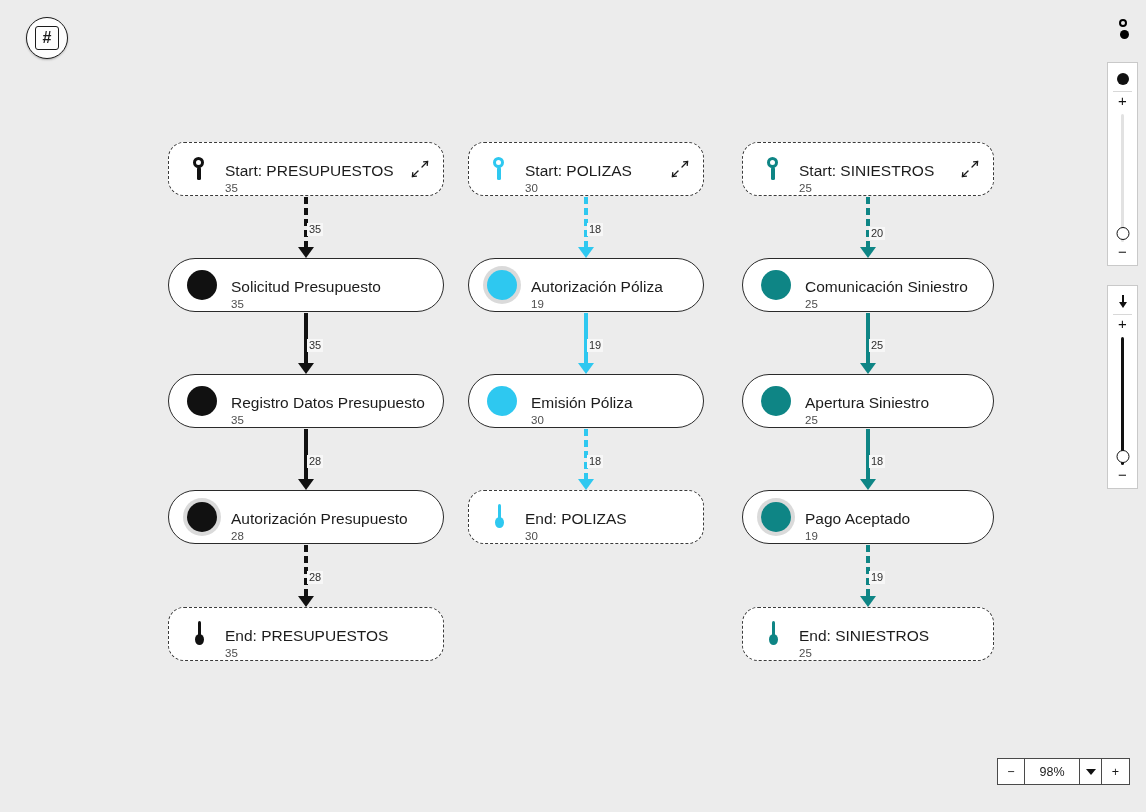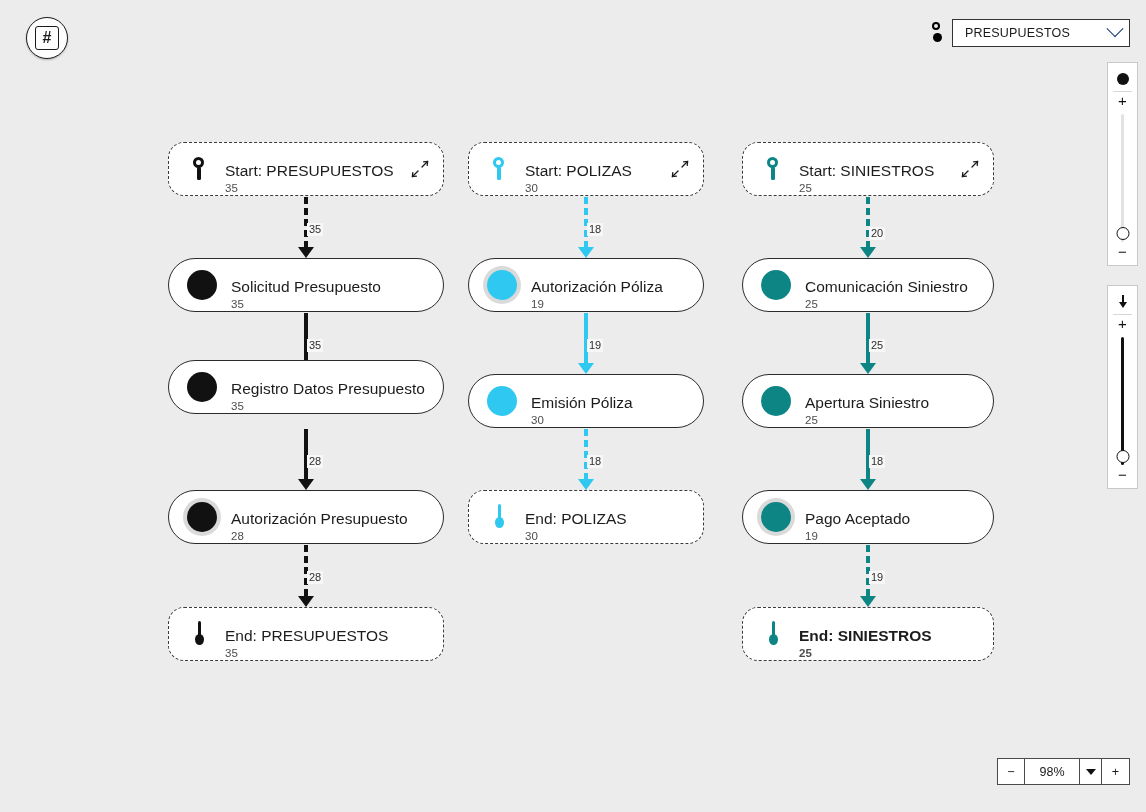--- a/index.html
+++ b/index.html
@@ -354,24 +354,20 @@
 
 <div id="logo-button">
   <div class="glyph-box">#</div>
 </div>
 
 <div id="process-selector-wrap">
   <span class="pin-icon" id="selector-pin">
     <span class="head"></span>
       <span class="ball"></span>
   </span>
-  <div id="process-selector">
-    <span>PRESUPUESTOS</span>
-    <span class="chev"></span>
-  </div>
 </div>
 
 <div class="slider-panel" id="slider-panel-node">
   <div class="slider-top-icon">
       <span class="dot-icon"></span>
     </div>
   <div class="slider-divider"></div>
   <div class="slider-sign">+</div>
   <div class="slider-track">
     <div class="rail"></div>
@@ -439,21 +435,21 @@
     </div>
     <div class="node activity" style="left: 168px; top: 258px; width: 276px;">
       <div class="node-marker" style="margin-left: 0px;">
         <div class="node-circle" style="background: rgb(17, 17, 17); box-shadow: none;"></div>
       </div>
       <div class="node-text">
         <div class="node-label">Solicitud Presupuesto</div>
         <div class="node-count">35</div>
       </div>
     </div>
-    <div class="node activity" style="left: 168px; top: 360px; width: 276px;">
+    <div class="node activity" style="left: 168px; top: 374px; width: 276px;">
       <div class="node-marker" style="margin-left: 0px;">
         <div class="node-circle" style="background: rgb(17, 17, 17); box-shadow: none;"></div>
       </div>
       <div class="node-text">
         <div class="node-label">Registro Datos Presupuesto</div>
         <div class="node-count">35</div>
       </div>
     </div>
     <div class="node activity" style="left: 168px; top: 490px; width: 276px;">
       <div class="node-marker" style="margin-left: 0px;">
@@ -601,21 +597,21 @@
     </div>
     <div class="node activity" style="left: 742px; top: 490px; width: 252px;">
       <div class="node-marker" style="margin-left: 0px;">
         <div class="node-circle" style="background: rgb(14, 133, 133);"></div>
       </div>
       <div class="node-text">
         <div class="node-label">Pago Aceptado</div>
         <div class="node-count">19</div>
       </div>
     </div>
-    <div class="node terminal" style="left: 742px; top: 607px; width: 252px; font-weight: bold;">
+    <div class="node terminal" style="left: 742px; top: 607px; width: 252px;">
       <div class="node-marker" style="margin-right: 20px; margin-left: 6px;">
         <span class="endpin-icon" style="color: rgb(14, 133, 133);">
           <span class="stem"></span>
           <span class="bulb"></span>
         </span>
       </div>
       <div class="node-text">
         <div class="node-label">End: SINIESTROS</div>
         <div class="node-count">25</div>
       </div>

